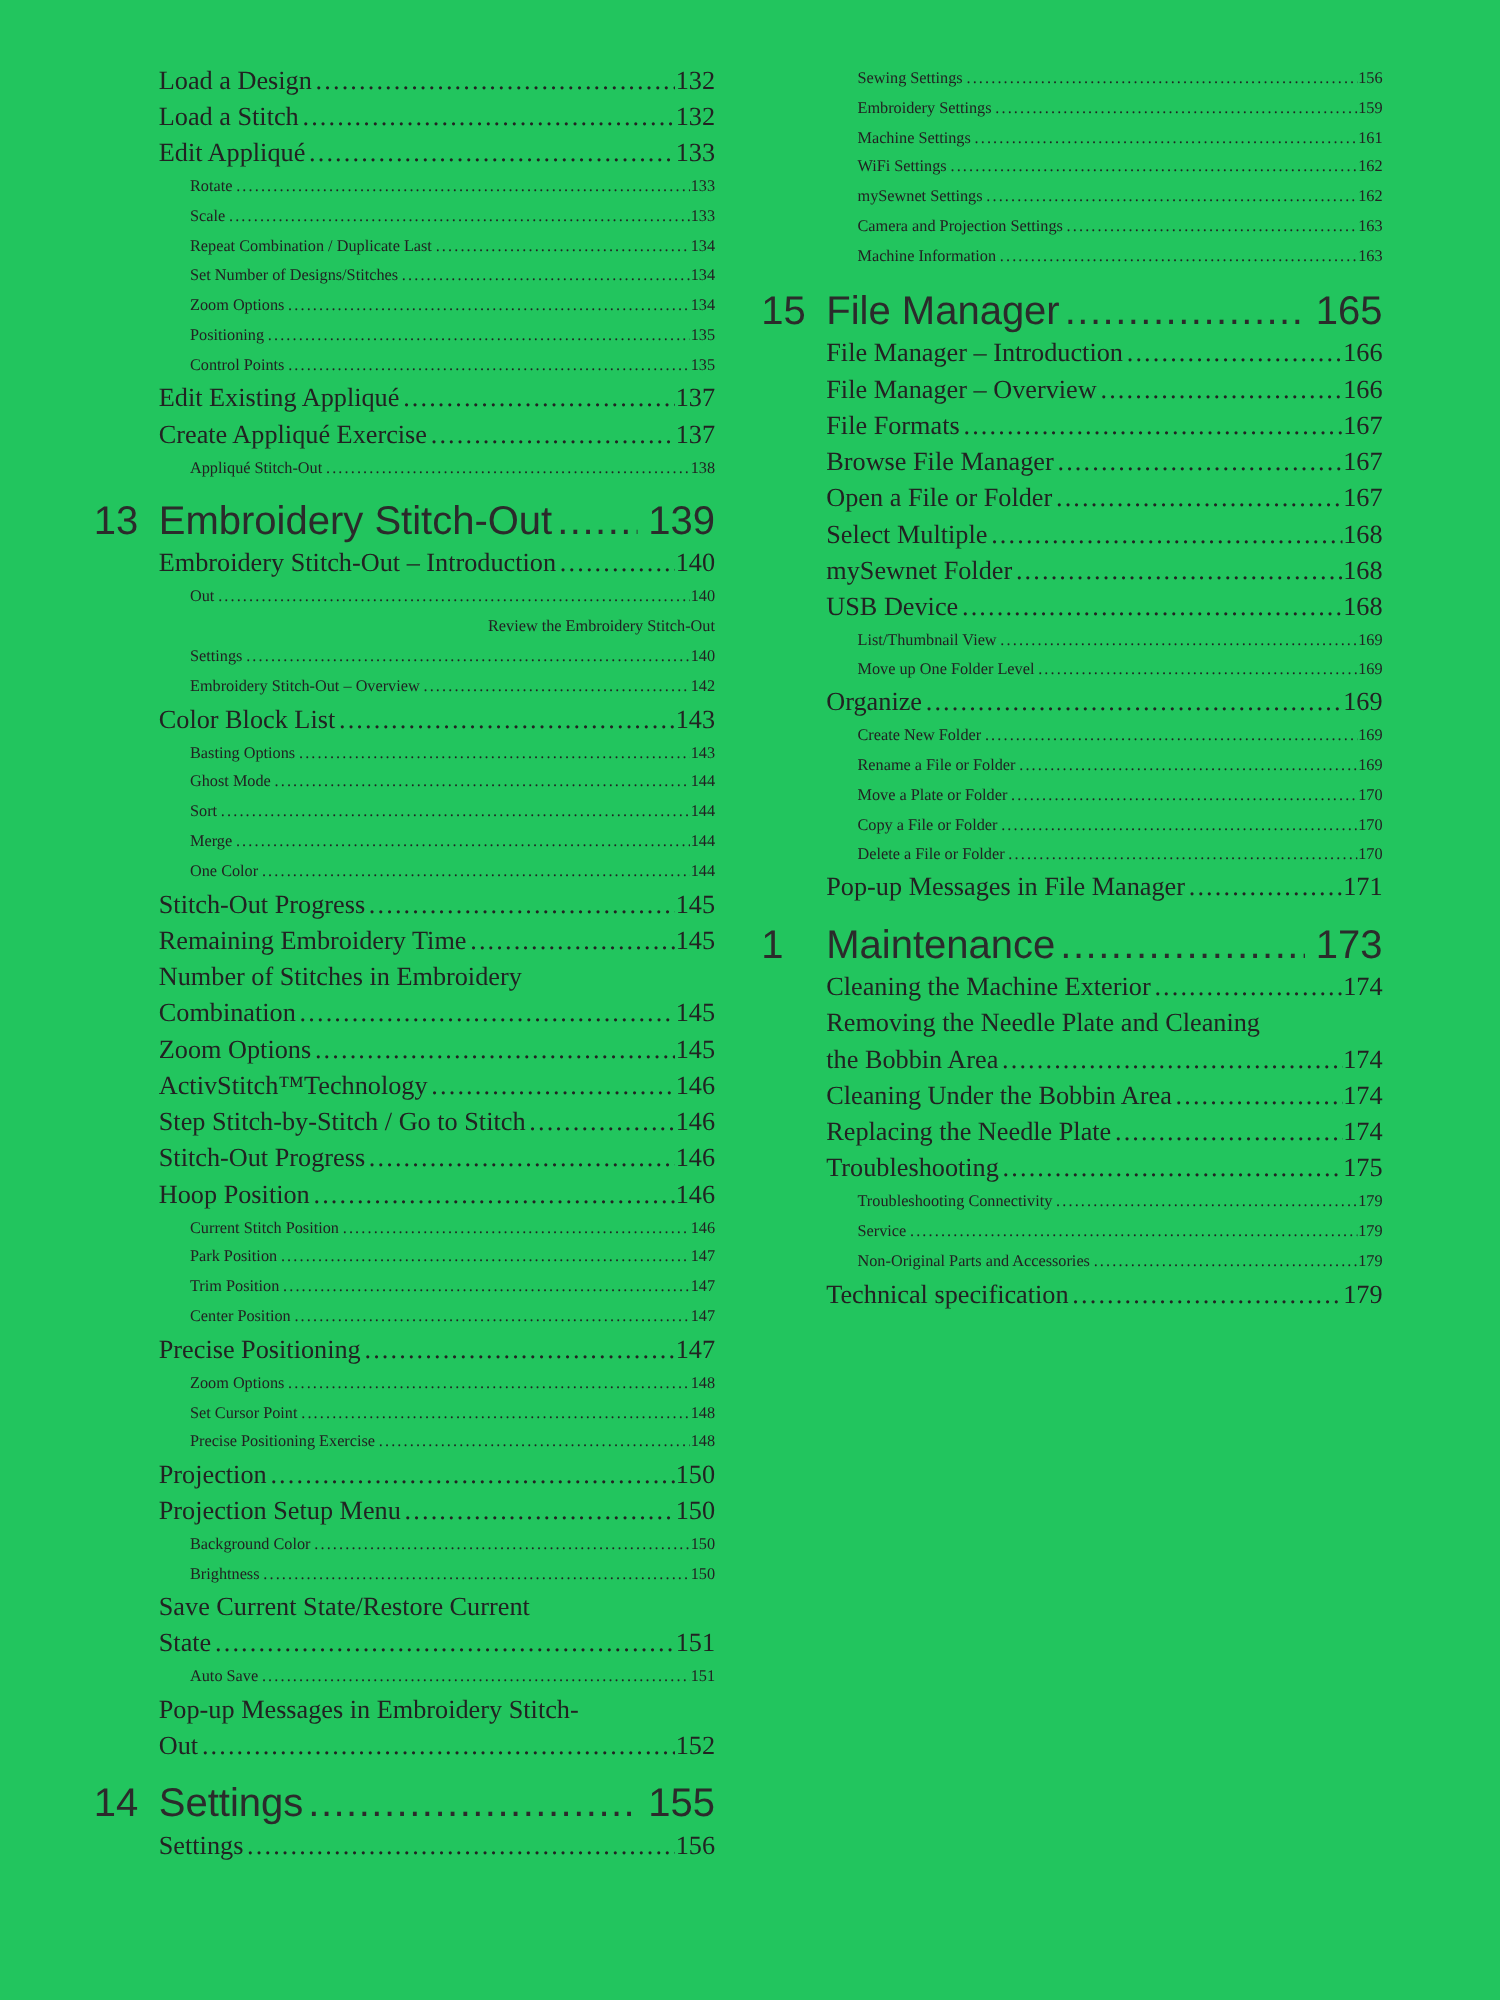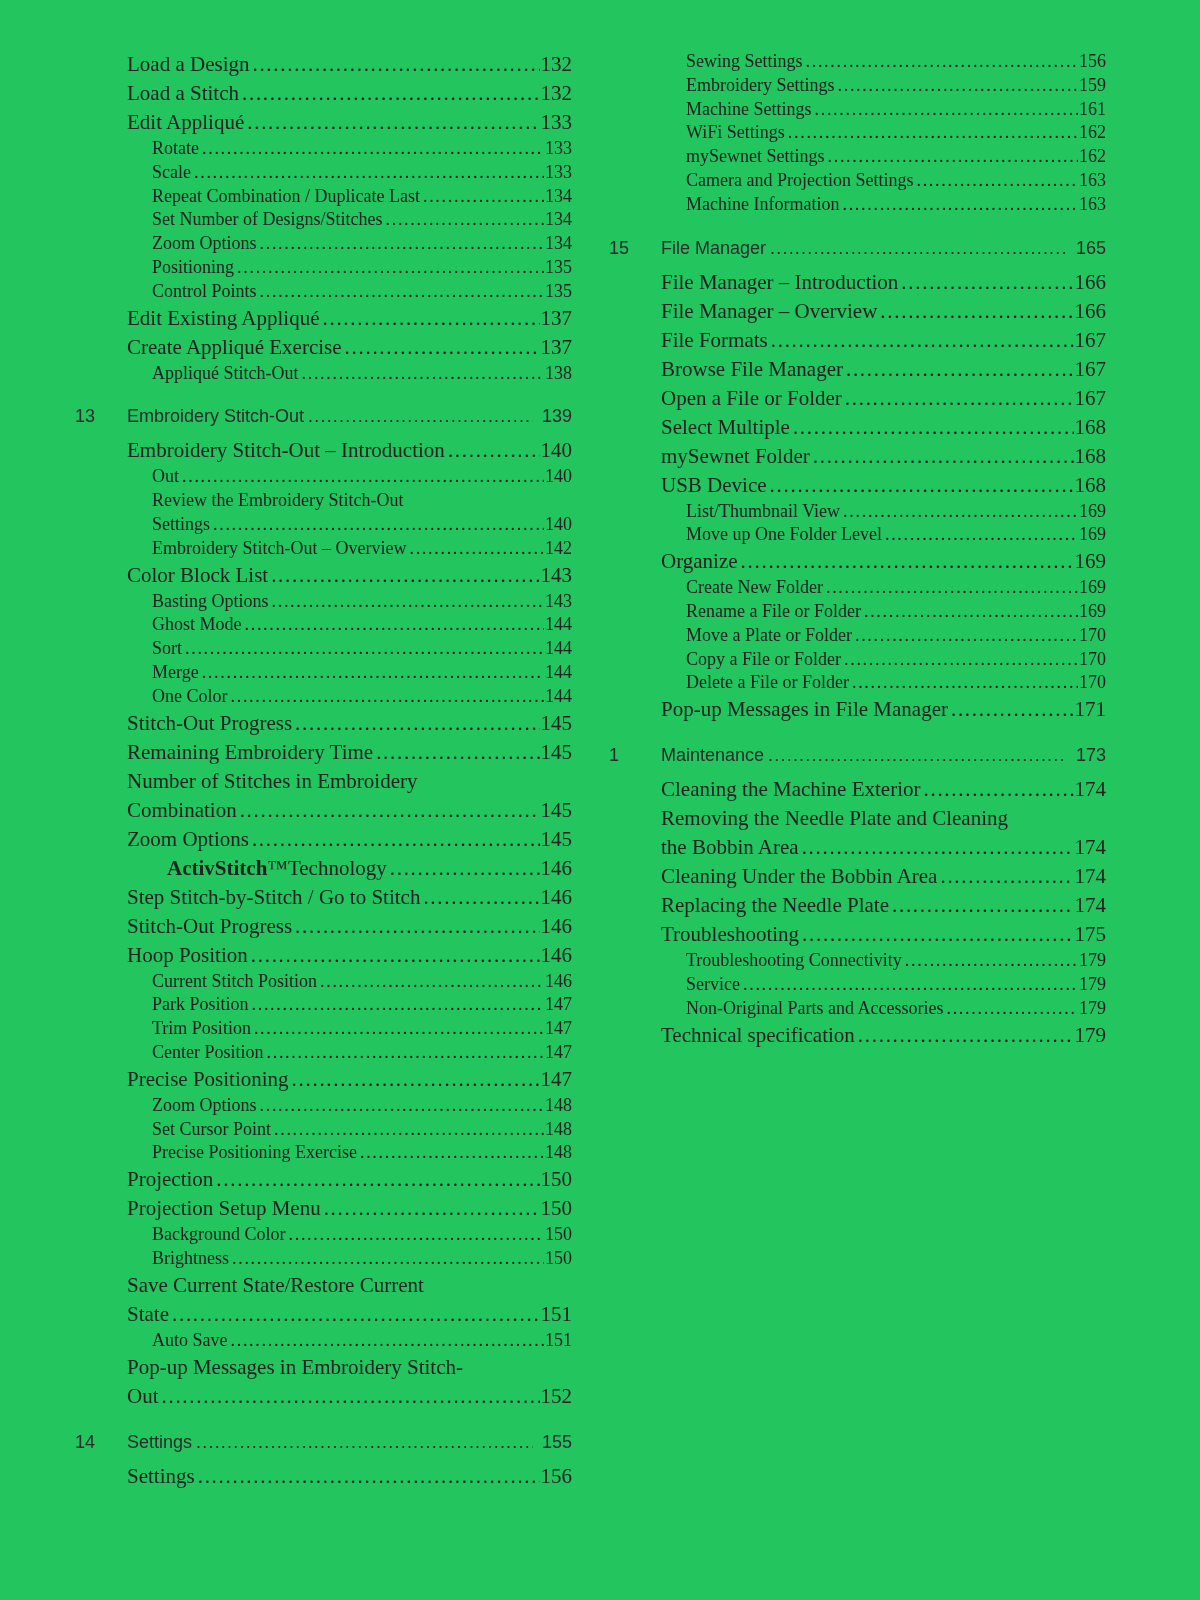--- a/index.html
+++ b/index.html
@@ -17,44 +17,44 @@
   }
   .col-left  { left:75px; }
   .col-right { left:609px; }
 
   
   .entry {
     font-family:"Liberation Serif", serif;
     color:#222222;
   }
   .entry.level1 { font-size:21px;   line-height:29px;   padding-left:52px; }
-  .entry.level2 { font-size:18px; line-height:23.8px; padding-left:77px; }
+  .entry.level2 { font-size:13px; line-height:23.8px; padding-left:77px;text-align:right; }
   .line { display:block; }
   .line-last { display:flex; }
   .title { flex:0 1 auto; white-space:pre; }
-  .title b { font-weight:bold;margin-left:40px; }
+  .title b { font-weight:normal; }
   .dots {
     flex:1 1 auto;
     overflow:hidden;
     white-space:nowrap;
     min-width:10px;
     margin:0 1px 0 3px;
   }
   .dots::after {
     content:"..................................................................................................................................................................";
     letter-spacing:1.7px;
   }
   .pagenum { flex:0 0 auto; }
 
   
   .chapter {
     font-family:"Liberation Sans", sans-serif;
     font-weight:400;
     color:#2b2b2b;
-    font-size:18px;
+    font-size:32px;
     line-height:33px;
     margin:15px 0 3px 0;
     display:flex;
   }
   .chapter .num { flex:0 0 52px; }
   .chapter .chtitle { flex:0 1 auto; white-space:pre; }
   .chapter .dots { margin:0 2px 0 4px; }
   .chapter .dots::after { letter-spacing:1.2px; }
   .chapter .pagenum { padding-left:7px;text-align:right; }
 </style>

